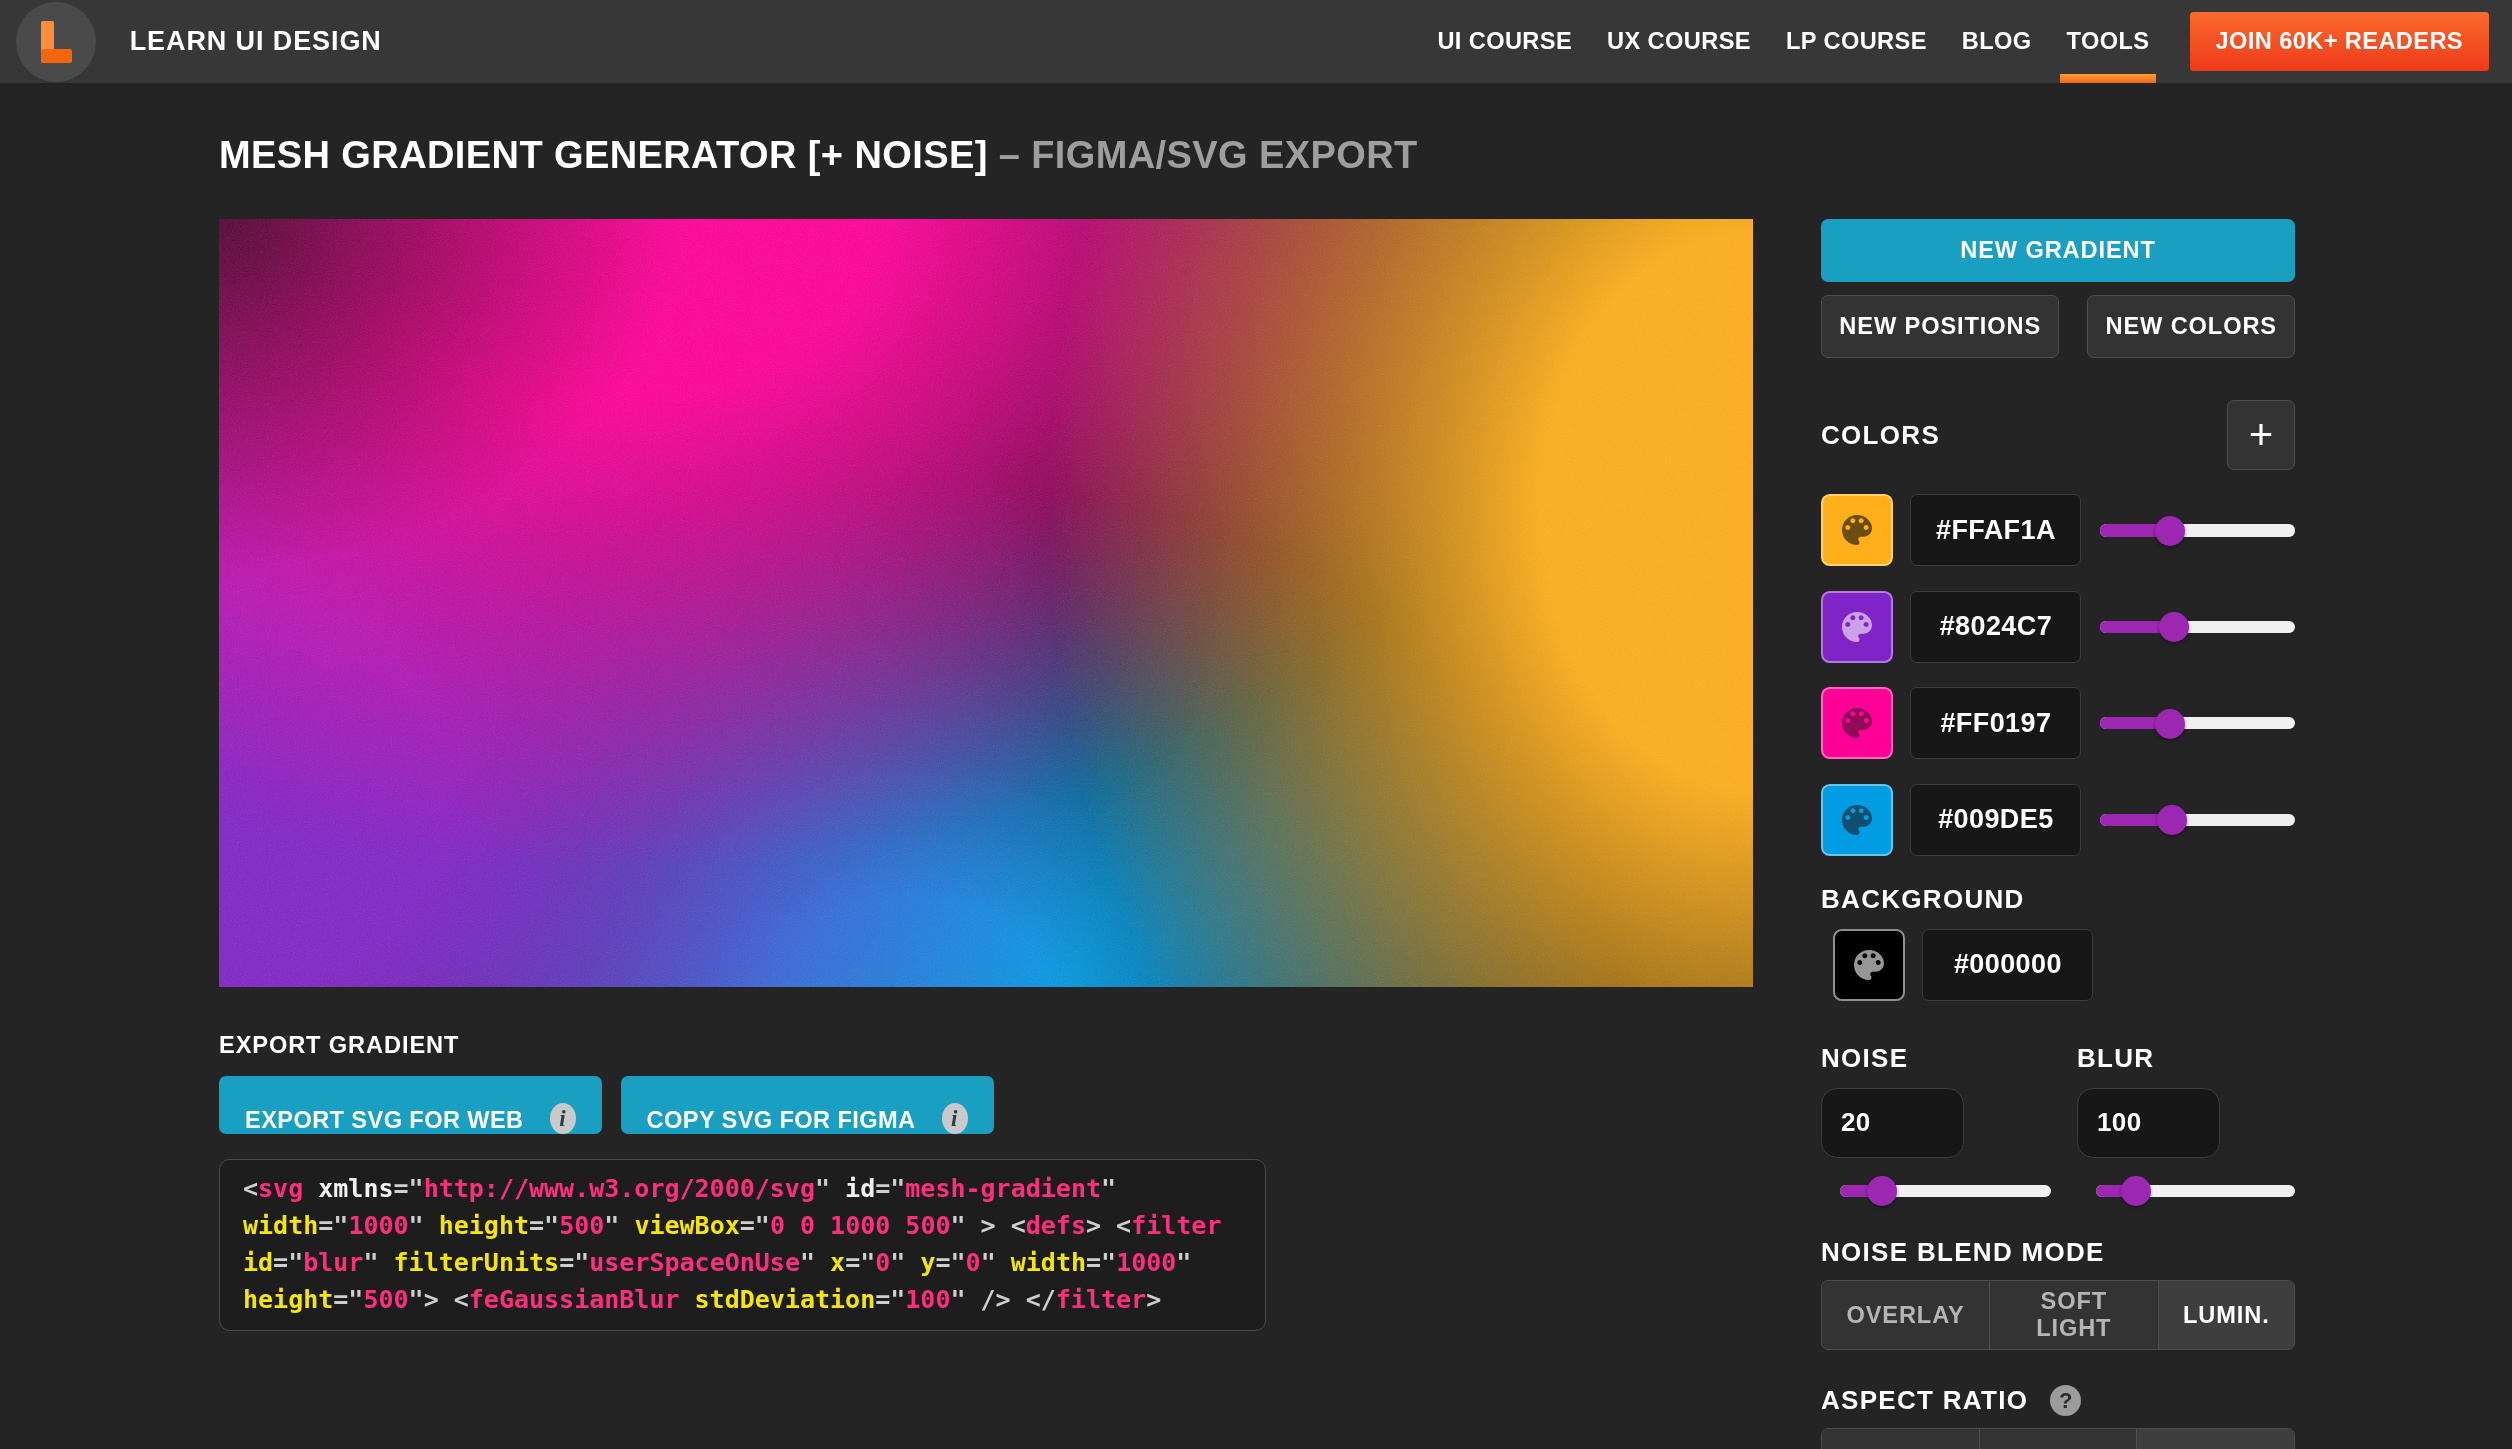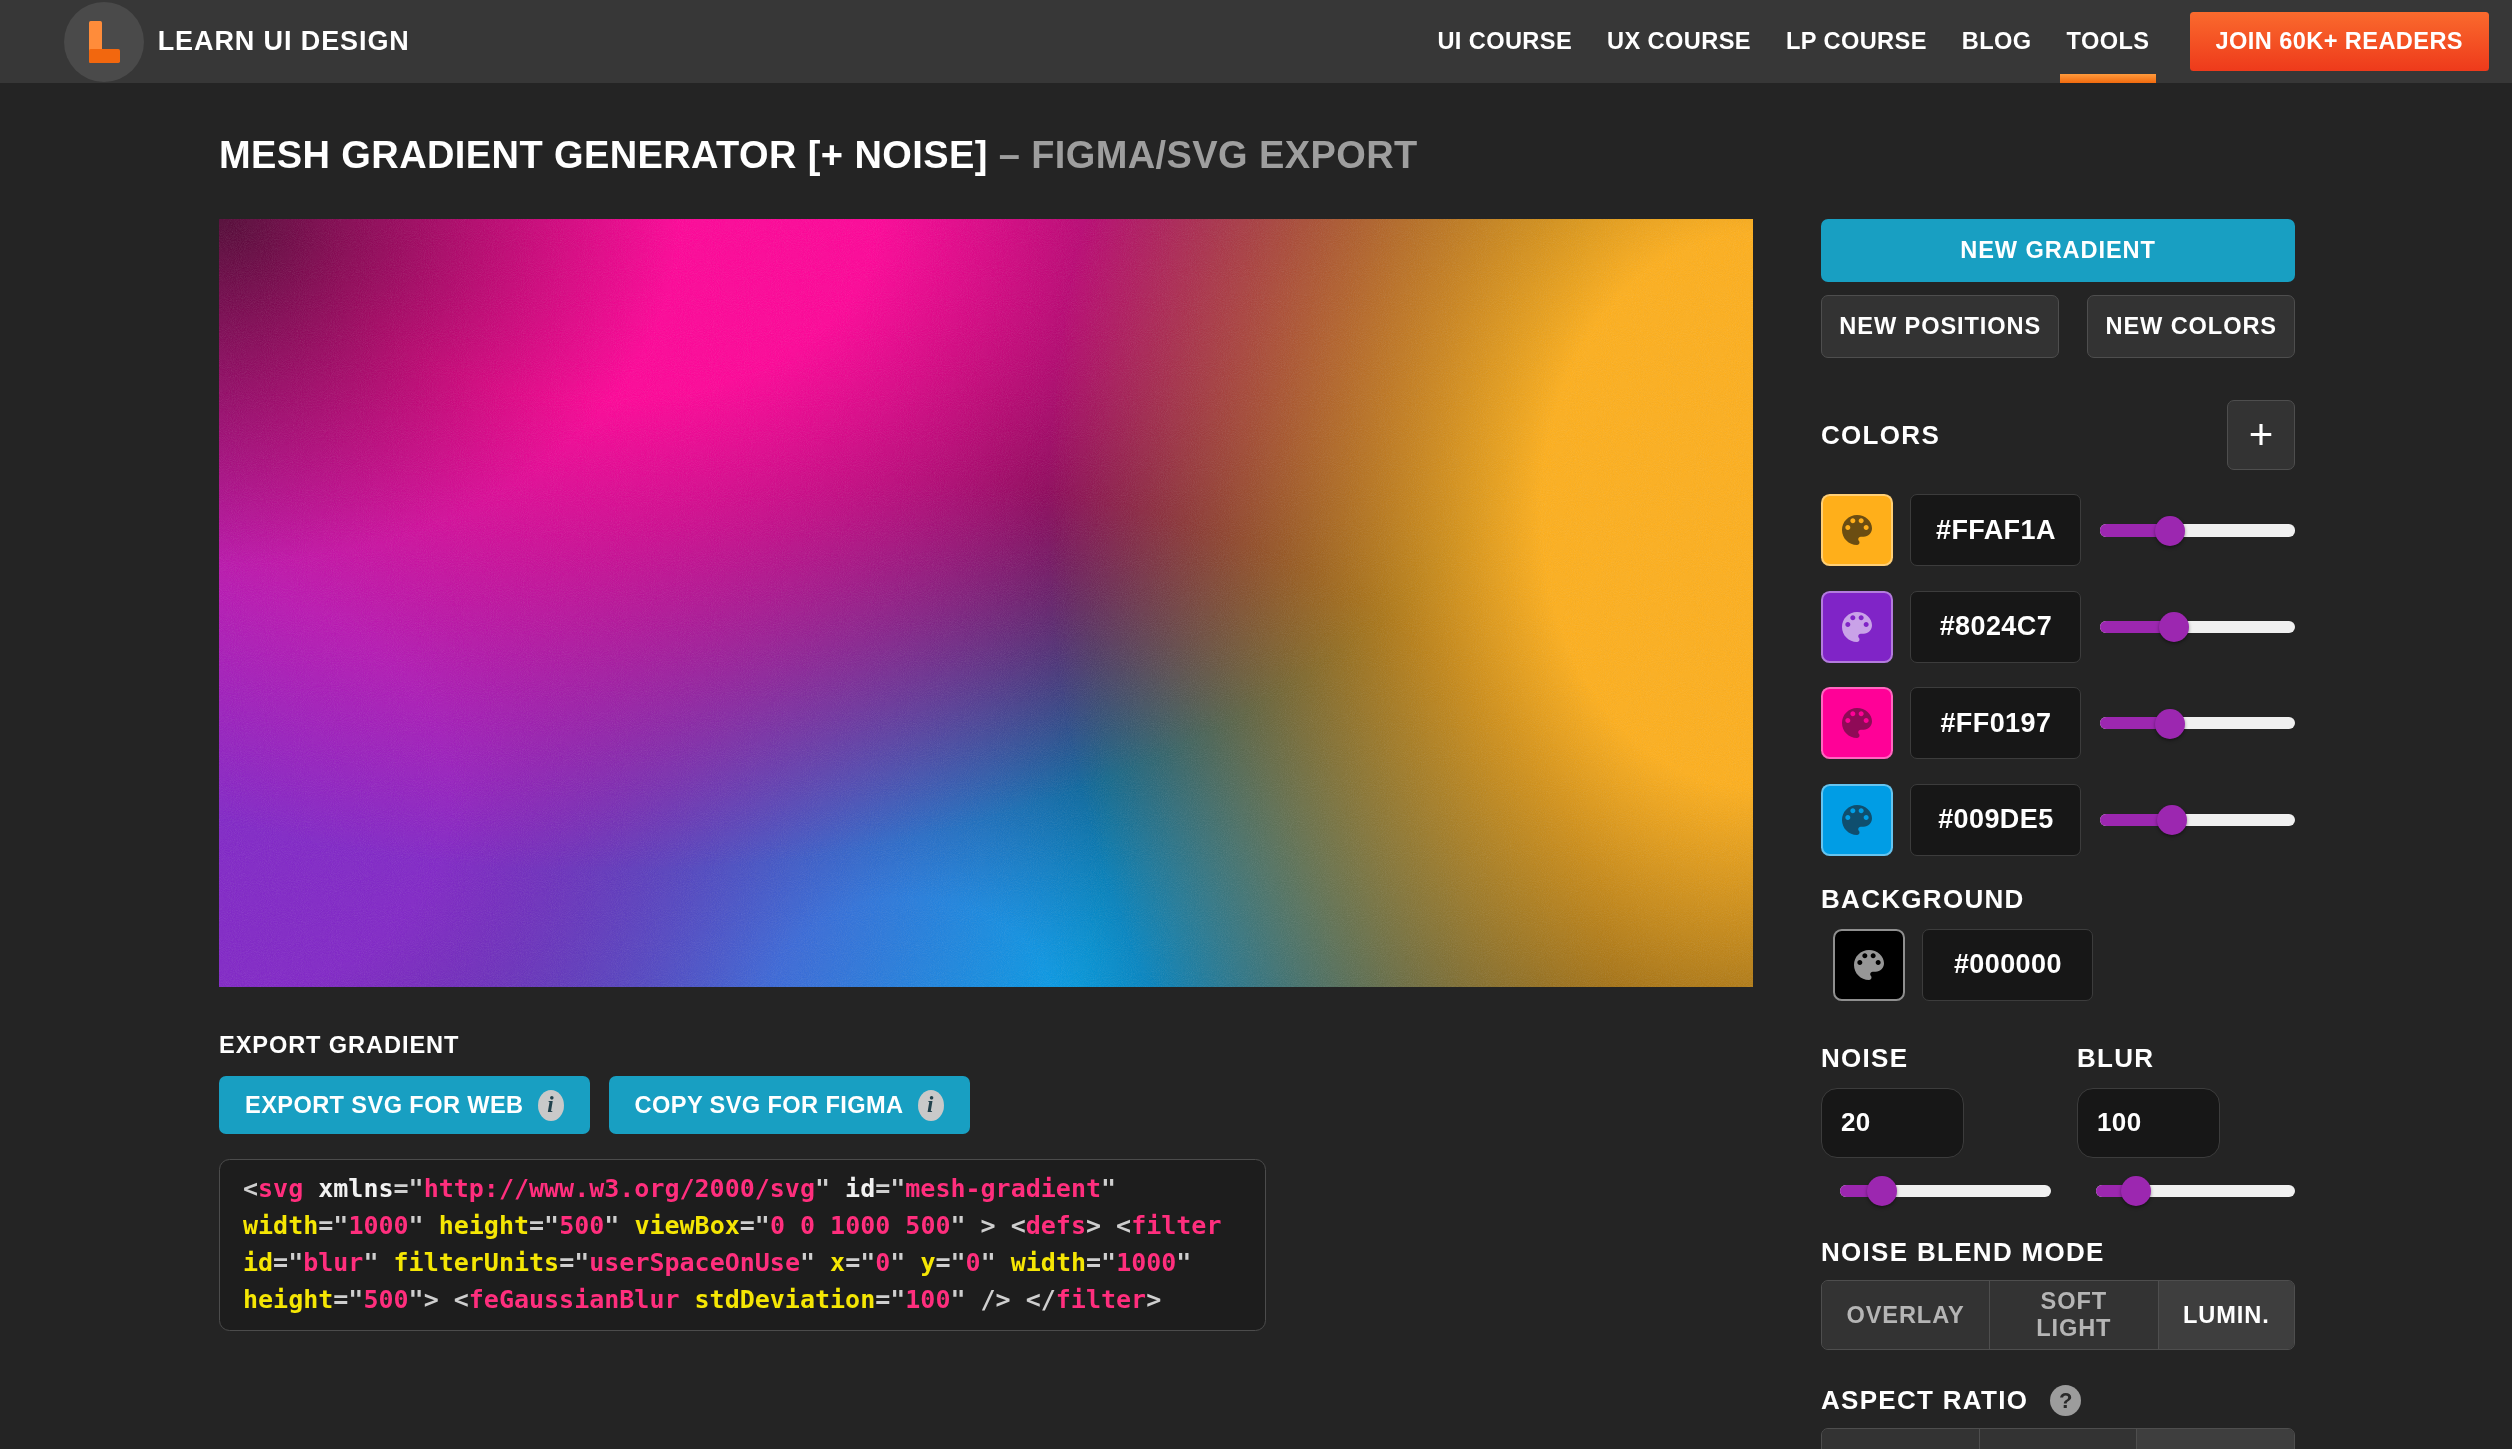--- a/index.html
+++ b/index.html
@@ -10,21 +10,21 @@
     color:#fff;
     position:relative;
   }
 
   
   .topnav {
     height:83px; background:#373737;
     display:flex; align-items:center;
     padding-right:23px; position:relative;
   }
-  .brand { display:flex; align-items:center; gap:14px;padding-left:48px; }
+  .brand { display:flex; align-items:center; gap:34px; }
   .logo-circle {
     width:80px; height:80px; border-radius:50%;
     background:#4a4a4a; margin-left:15.7px; margin-top:1.7px;
     position:relative; flex:0 0 auto; cursor:pointer;
   }
   .logo-l { position:absolute; left:25px; top:19px; width:31px; height:42px; }
   .logo-l .vbar { position:absolute; left:0; top:0; width:13px; height:42px; background:#ff8c3a; border-radius:1.7px; }
   .logo-l .hbar { position:absolute; left:0; bottom:0; width:31px; height:14px; background:#f2670e; border-radius:1.7px; }
   .brand-name { font-size:27px; font-weight:bold; letter-spacing:0.9px; color:#fff; }
   .navlinks { margin-left:auto; display:flex; align-items:center; gap:35px; height:100%; }
@@ -60,21 +60,21 @@
   }
   .noise-svg { position:absolute; inset:0; width:100%; height:100%; opacity:0.16; pointer-events:none; }
 
   
   .export-label { margin-top:45px; font-size:23.6px; font-weight:bold; letter-spacing:0.9px; }
   .export-btns { display:flex; gap:19px; margin-top:17.4px; }
   .export-btn {
     height:58px; padding:0 26px; border:none; border-radius:7px;
     background:#189fc2; color:#fff; font-family:"Liberation Sans", sans-serif;
     font-size:23.6px; font-weight:bold; letter-spacing:0.4px;
-    display:flex; align-items:center; gap:14px; cursor:pointer;
+    display:flex; align-items:flex-end; gap:26px; cursor:pointer;
   }
   .info-icon {
     width:26px; height:31px; border-radius:50%;
     background:#c9c9c9; color:#21414c;
     font-family:"Liberation Serif", serif; font-style:italic; font-weight:bold; font-size:23px;
     display:flex; align-items:center; justify-content:center;
   }
   .code-block {
     margin-top:24.4px; width:1047px;
     background:#1d1d1d; border:0.9px solid #4c4c4c; border-radius:10.5px;

